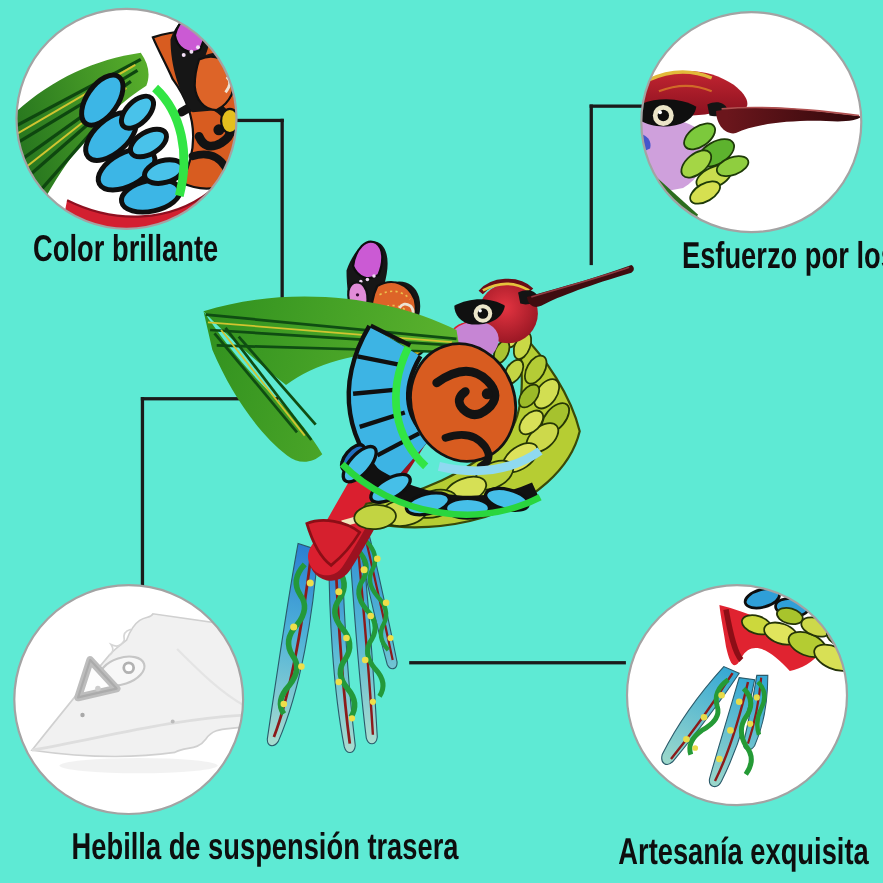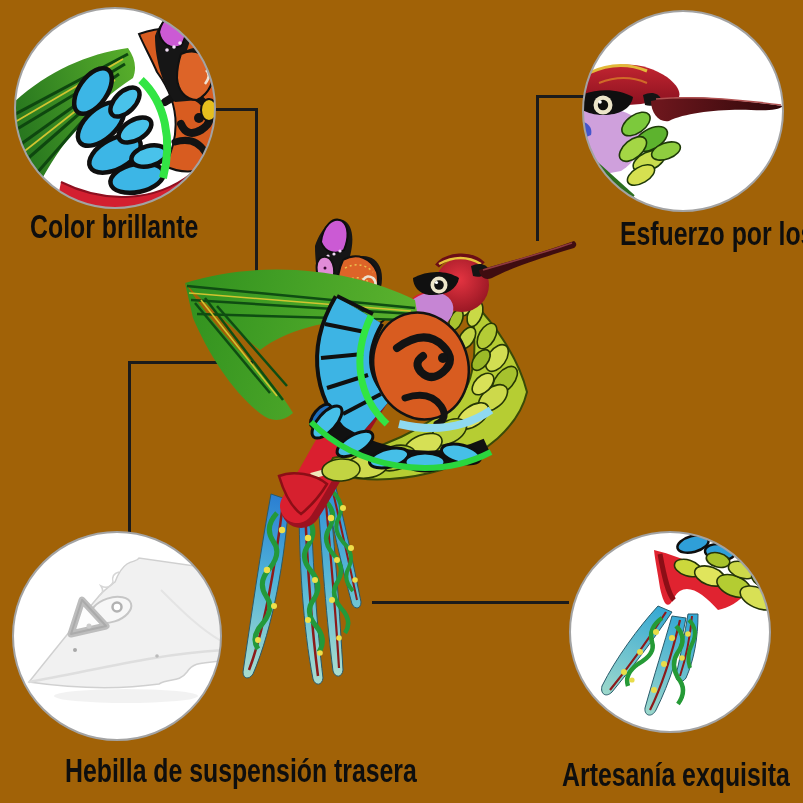--- a/index.html
+++ b/index.html
@@ -1,18 +1,18 @@
 <!DOCTYPE html>
 <html><head>
 <meta charset="utf-8">
 <style>
   html,body{margin:0;padding:0;background:#ffffff;}
   body{width:803px;height:803px;position:relative;overflow:hidden;
        font-family:"Liberation Sans",sans-serif;}
-  .stage{position:absolute;inset:0;background:#a16207;}
+  .stage{position:absolute;inset:0;background:#5eead4;}
   .circle-callout{position:absolute;}
   .circle-callout svg{display:block;}
   .leader{position:absolute;background:#1b1b1b;}
   .label{position:absolute;font-weight:700;font-size:34px;line-height:40px;
          color:#0e0e0e;text-align:center;white-space:nowrap;}
   .label .sq{display:inline-block;transform:scaleX(0.73);transform-origin:50% 50%;}
   .label.two-line{line-height:38px;}
   .label.two-line .row{display:block;}
   .bird-wrap{position:absolute;left:175px;top:208px;width:410px;height:500px;}
 </style>

